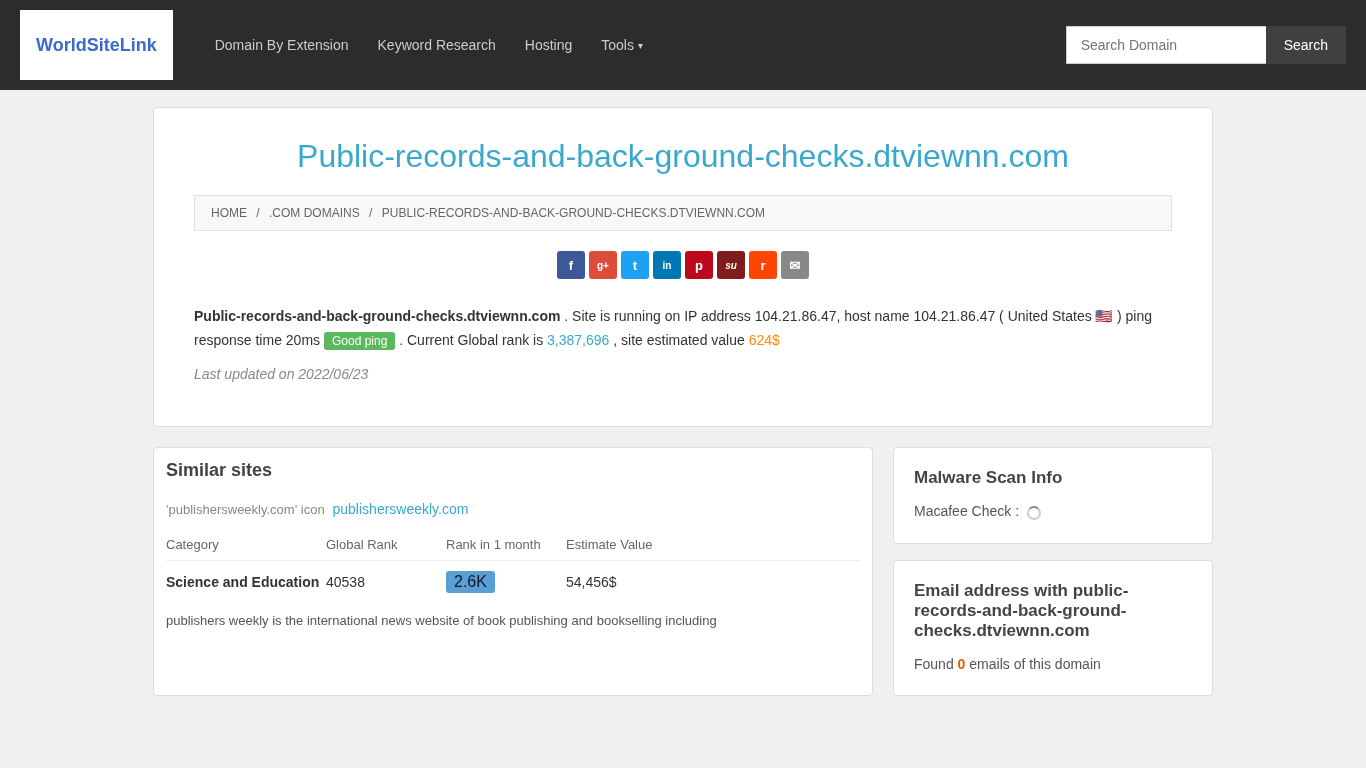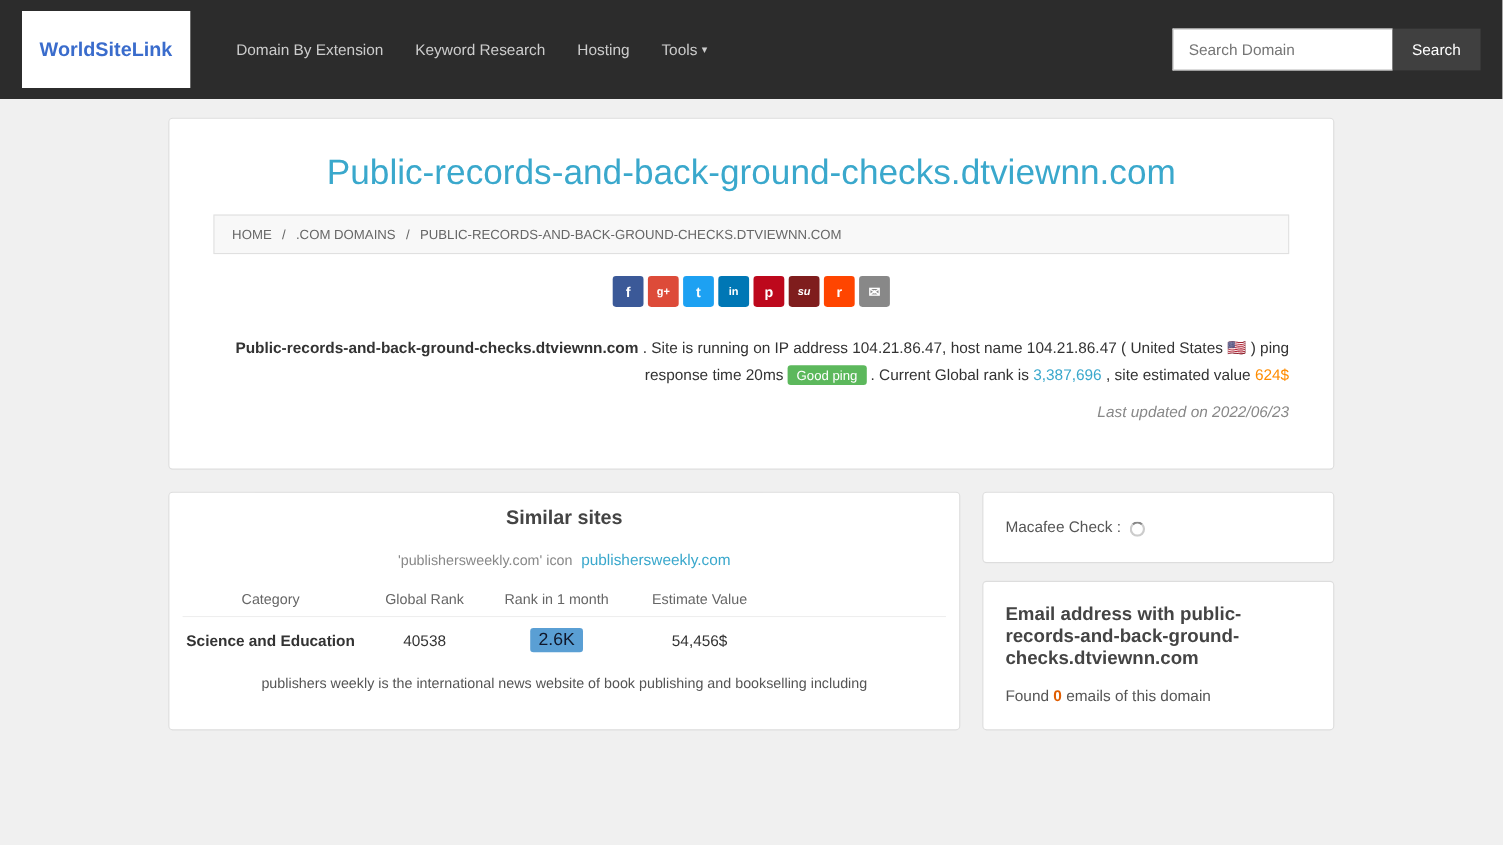--- a/index.html
+++ b/index.html
@@ -136,21 +136,20 @@
     .si-pi { background: #bd081c; }
     .si-su { background: #7f1d1d; font-style: italic; }
     .si-rd { background: #ff4500; }
     .si-em { background: #888; }
 
     
     .site-info {
       padding: 10px 0;
       line-height: 1.7;
       font-size: 14px;
-      text-align: right;
     }
     .site-info strong { font-weight: bold; }
     .badge-good {
       background: #5cb85c;
       color: white;
       padding: 2px 8px;
       border-radius: 3px;
       font-size: 12px;
     }
     .rank-link { color: #3aa8cc; text-decoration: none; }
@@ -161,21 +160,20 @@
     .two-col {
       display: flex;
       gap: 20px;
     }
     .col-left {
       flex: 1;
       background: white;
       border: 1px solid #ddd;
       border-radius: 4px;
       padding: 12px;
-      text-align: center;
     }
     .col-right {
       width: 320px;
       display: flex;
       flex-direction: column;
       gap: 16px;
     }
 
     .section-title {
       font-size: 18px;
@@ -343,20 +341,21 @@
           <span>54,456$</span>
         </div>
 
         <p class="site-description">publishers weekly is the international news website of book publishing and bookselling including</p>
       </div>
     </div>
 
     <div class="col-right">
 
       <div class="right-card">
+        <div class="right-card-title">Malware Scan Info</div>
         <div class="right-card-text">
           <span>Macafee Check :</span>
           <span class="spinner"></span>
         </div>
       </div>
 
       <div class="right-card">
         <div class="right-card-title">
           <span>Email address with</span>
           <strong>public-records-and-back-ground-checks.dtviewnn.com</strong>

